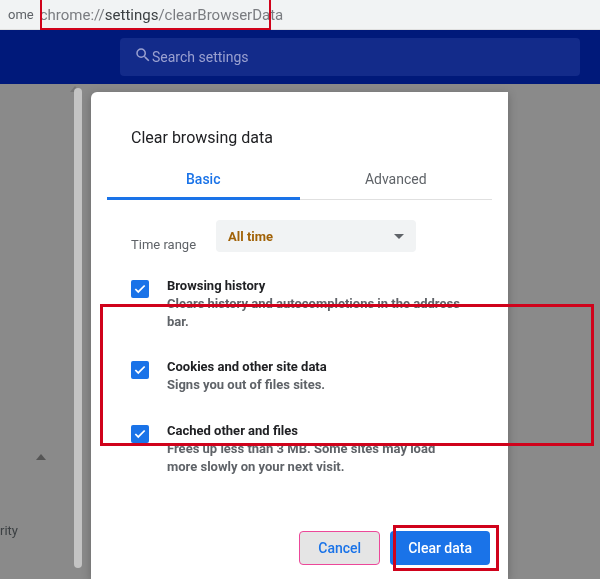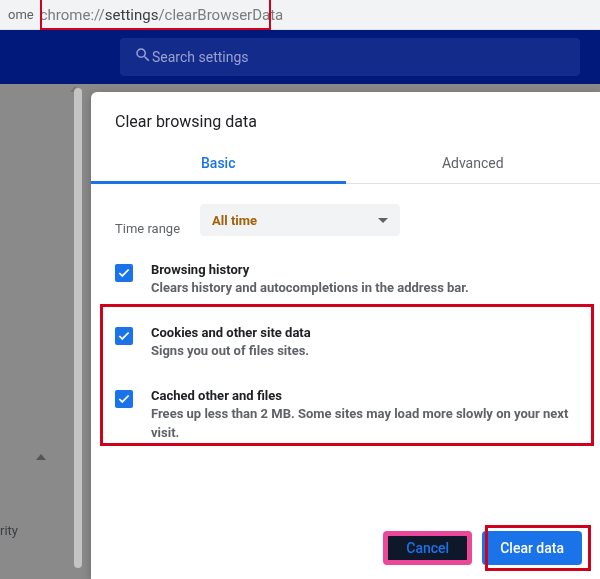--- a/index.html
+++ b/index.html
@@ -16,21 +16,21 @@
   .search-icon svg { width: 18px; height: 18px; fill: #9aa0d0; }
   .search-input { background: transparent; border: none; outline: none; color: #cfd3ee; font-size: 14px; margin-left: 0; width: 100%; }
   .search-input::placeholder { color: #9aa0d0; }
 
   .gray-bg { background: #8a8a8a; height: 495px; position: relative; }
   .scroll-track { position: absolute; left: 74px; top: 4px; width: 8px; height: 480px; background: #c4c4c4; border-radius: 4px; }
   .arrow-up { position: absolute; left: 70px; top: 2px; width: 0; height: 0; border-left: 5px solid transparent; border-right: 5px solid transparent; border-bottom: 6px solid #777; }
   .side-arrow { position: absolute; left: 36px; top: 370px; width: 0; height: 0; border-left: 5px solid transparent; border-right: 5px solid transparent; border-top: 6px solid #555; transform: rotate(180deg);}
   .side-label { position: absolute; left: 0; top: 415px; font-size: 13px; color: #3c4043; margin-top: 24px; }
 
-  .dialog { position: absolute; left: 91px; top: 92px; width: 509px; height: 487px; background: #fff; border-radius: 6px 0 0 0; box-shadow: 0 2px 10px rgba(0,0,0,0.25); padding: 0; }
+  .dialog { position: absolute; left: 91px; top: 92px; width: 417px; height: 487px; background: #fff; border-radius: 6px 0 0 0; box-shadow: 0 2px 10px rgba(0,0,0,0.25); padding: 16px; }
   .dlg-title { font-size: 16px; color: #202124; padding: 20px 24px 14px 24px; }
 
   .tabs { display: flex; border-bottom: 1px solid #e0e0e0; }
   .tab { flex: 1; text-align: center; font-size: 14px; padding: 10px 0; color: #5f6368; cursor: pointer; }
   .tab.active { color: #1a73e8; font-weight: 500; border-bottom: 3px solid #1a73e8; margin-bottom: -1px; }
 
   .time-row { display: flex; align-items: flex-end; padding: 20px 24px 8px 24px; gap: 20px; }
   .time-label { font-size: 13px; color: #5f6368; }
   .time-select { flex: 0 0 200px; height: 32px; background: #f1f3f4; border: none; border-radius: 4px; display: flex; align-items: center; justify-content: space-between; padding: 0 12px; font-size: 13px; color: #a16207; cursor: pointer; font-weight: bold; }
   .caret { width: 0; height: 0; border-left: 5px solid transparent; border-right: 5px solid transparent; border-top: 5px solid #5f6368; }
@@ -40,21 +40,21 @@
   .cb { width: 18px; height: 18px; border-radius: 2px; background: #1a73e8; display: flex; align-items: center; justify-content: center; flex-shrink: 0; margin-top: 2px; cursor: pointer; }
   .cb svg { width: 14px; height: 14px; stroke: #fff; stroke-width: 3; fill: none; }
   .opt-text { flex: 1; font-weight: bold; }
   .opt-title { font-size: 13px; color: #202124; margin-bottom: 2px; }
   .opt-desc { font-size: 13px; color: #5f6368; line-height: 1.4; }
 
   .red-box-opts { position: absolute; left: 100px; top: 304px; width: 494px; height: 142px; border: 3px solid #d0021b; pointer-events: none; }
 
   .btn-row { position: absolute; bottom: 14px; right: 18px; display: flex; gap: 10px; }
   .btn { height: 34px; padding: 0 18px; border-radius: 4px; font-size: 14px; font-weight: 500; cursor: pointer; display: flex; align-items: center; }
-  .btn-cancel { background: #0f172a; border: 5px solid #ec4899; color: #1a73e8; }
+  .btn-cancel { background: #e5e5e5; border: 1px solid #ec4899; color: #1a73e8; }
   .btn-primary { background: #1a73e8; border: none; color: #fff; }
   .red-box-btn { position: absolute; bottom: 8px; right: 9px; width: 106px; height: 46px; border: 3px solid #d0021b; pointer-events: none; }
 </style>
 </head>
 <body>
 
 <div class="addr-bar">
   <span class="addr-home">ome</span>
   <span class="addr-text">
     <span>chrome://</span><span class="addr-dark">settings</span><span>/clearBrowserData</span>
@@ -120,21 +120,21 @@
       </div>
     </div>
     <div class="opt">
       <div class="cb">
           <svg viewBox="0 0 24 24">
             <polyline points="4 12 9 17 20 6"></polyline>
           </svg>
         </div>
       <div class="opt-text">
         <div class="opt-title">Cached other and files</div>
-        <div class="opt-desc">Frees up less than 2 MB. Some sites may load more slowly on your next visit.</div>
+        <div class="opt-desc">Frees up less than 3 MB. Some sites may load more slowly on your next visit.</div>
       </div>
     </div>
   </div>
 
   <div class="btn-row">
     <button class="btn btn-cancel">Cancel</button>
     <button class="btn btn-primary">Clear data</button>
   </div>
 
   <div class="red-box-btn"></div>

